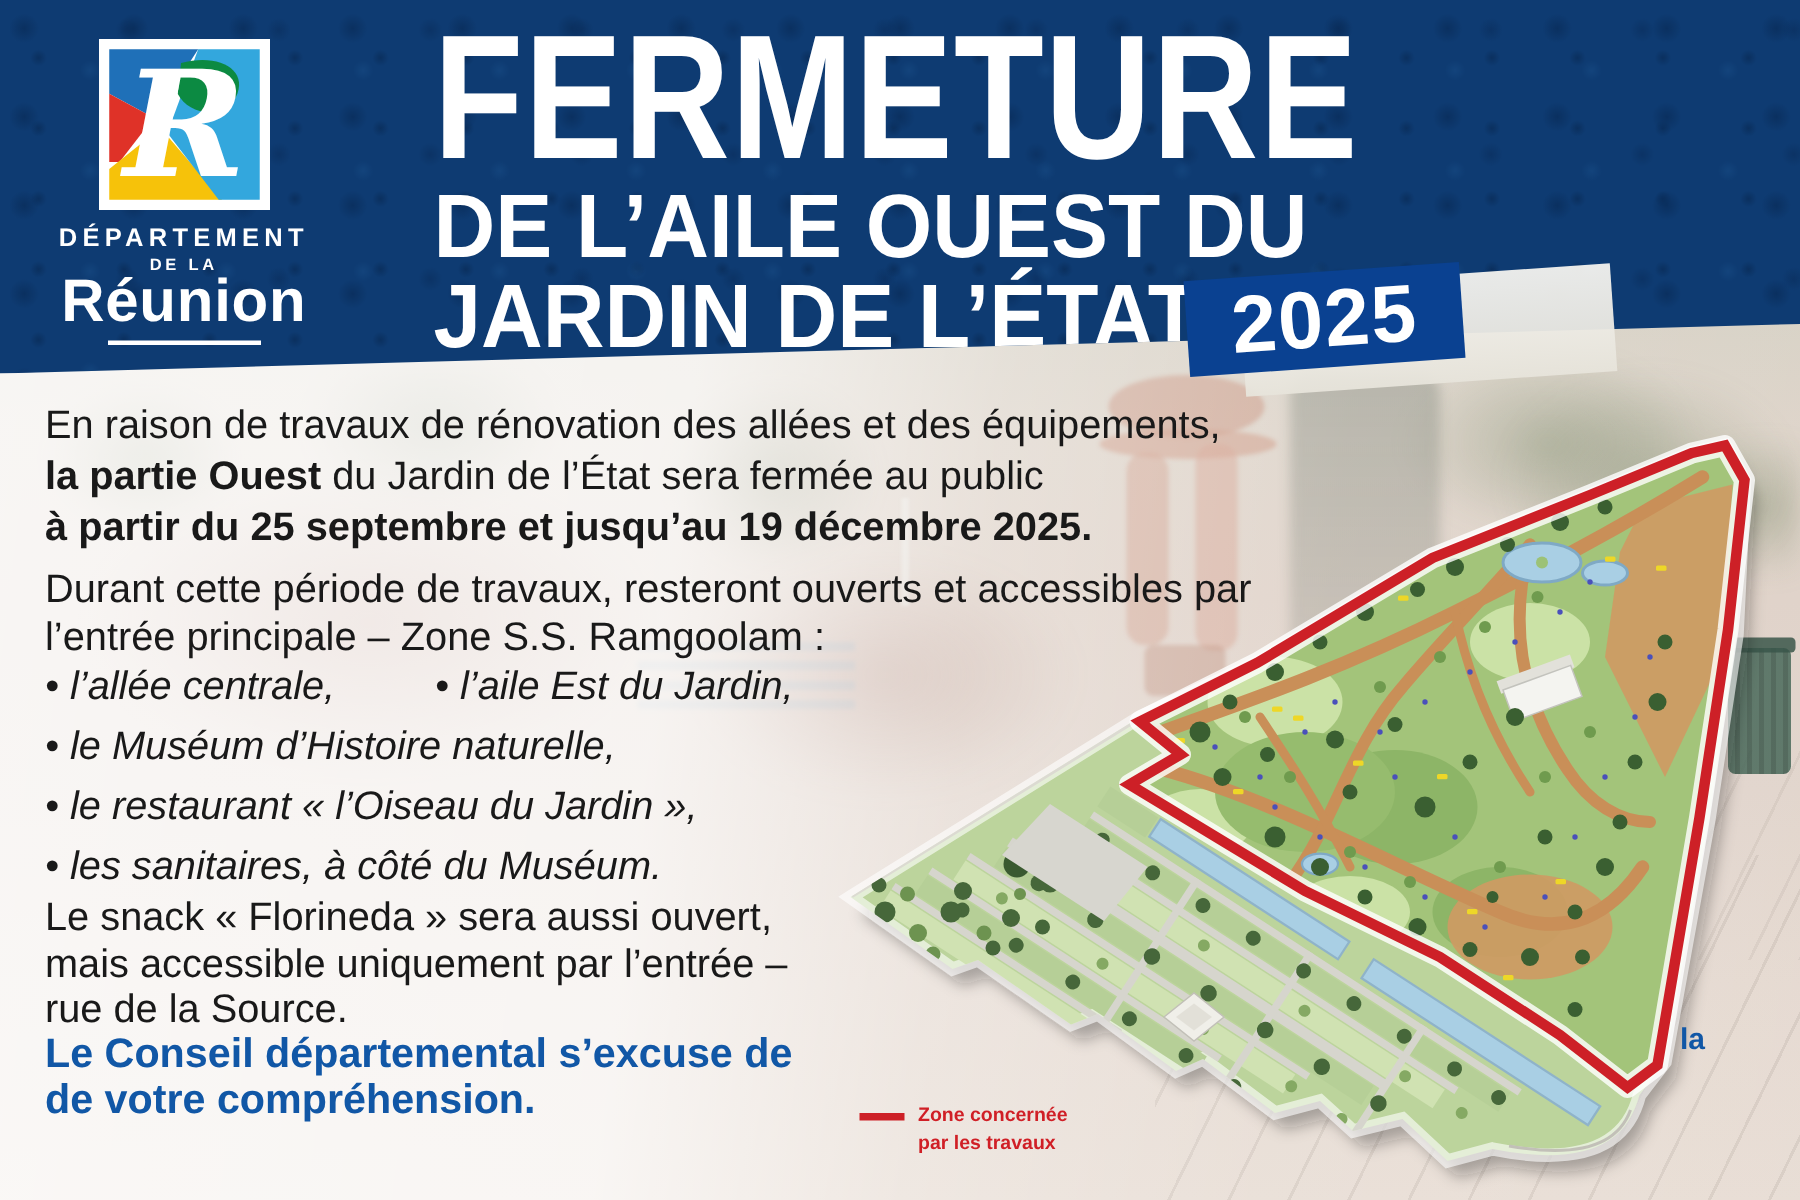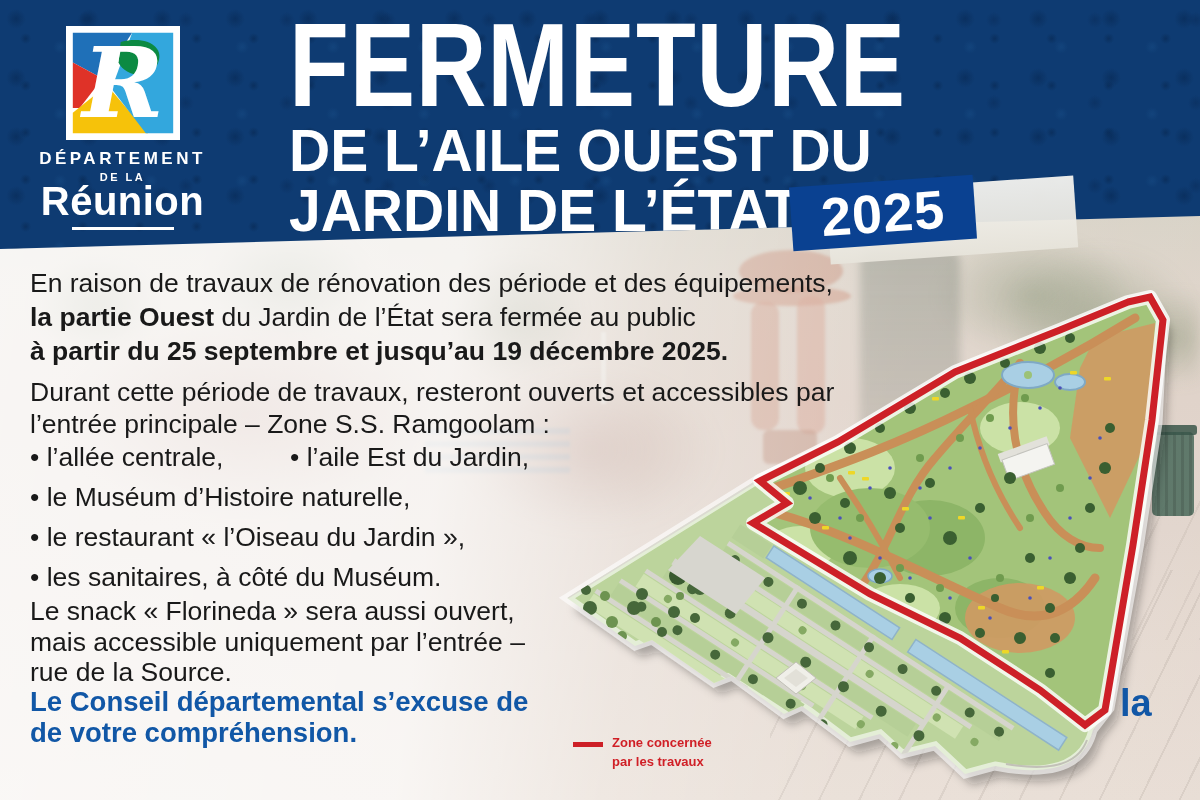--- a/index.html
+++ b/index.html
@@ -75,24 +75,24 @@
 
   .titles{position:absolute;left:253px;top:14px;color:#fff;font-weight:bold;white-space:nowrap;margin-left:36px;}
   .t1{font-size:118px;line-height:102px;transform:scaleX(.83);transform-origin:left top;letter-spacing:1px;}
   .t2{font-size:60px;line-height:58px;margin-top:6px;transform:scaleX(.95);transform-origin:left top;}
   .t3{font-size:60px;line-height:58px;margin-top:2px;transform:scaleX(.95);transform-origin:left top;}
 
   
   .txt{position:absolute;color:#191919;font-size:26.5px;line-height:34px;white-space:nowrap;}
   .intro{left:30px;top:266px;}
   .access{left:30px;top:376px;line-height:32px;}
-  .bullet{position:absolute;font-size:26.5px;color:#191919;white-space:nowrap;}
+  .bullet{position:absolute;font-size:26.5px;color:#191919;white-space:nowrap;font-style:italic;}
   .snack{left:30px;top:596px;line-height:30.5px;}
   .apology{left:30px;top:686px;line-height:31px;font-weight:bold;color:#1157a6;font-size:27.5px;}
-  .stray-la{position:absolute;left:1120px;top:682px;font-weight:bold;color:#1157a6;font-size:38px;}
+  .stray-la{position:absolute;left:1120px;top:682px;font-weight:bold;color:#1157a6;font-size:20px;}
   b{font-weight:bold;}
 
   
   .legend{position:absolute;left:573px;top:733px;display:flex;align-items:flex-start;}
   .legend-swatch{width:30px;height:5px;background:#cd2027;margin-top:9px;margin-right:9px;}
   .legend-text{color:#d01f26;font-weight:bold;font-size:13px;line-height:19px;white-space:nowrap;}
 </style>
 </head>
 <body>
 
@@ -391,21 +391,21 @@
     <div class="titles">
       <div class="t1">FERMETURE</div>
       <div class="t2">DE L’AILE OUEST DU</div>
       <div class="t3">JARDIN DE L’ÉTAT</div>
     </div>
   </header>
   <div class="badge-wedge"></div>
   <div class="badge">2025</div>
 
   <div class="txt intro">
-    <div>En raison de travaux de rénovation des période et des équipements,</div>
+    <div>En raison de travaux de rénovation des allées et des équipements,</div>
     <div><b>la partie Ouest</b><span> du Jardin de l’État sera fermée au public</span></div>
     <div><b>à partir du 25 septembre et jusqu’au 19 décembre 2025.</b></div>
   </div>
 
   <div class="txt access">
     <div>Durant cette période de travaux, resteront ouverts et accessibles par</div>
     <div>l’entrée principale – Zone S.S. Ramgoolam :</div>
   </div>
 
   <div class="bullet" style="left:30px;top:442px;">

